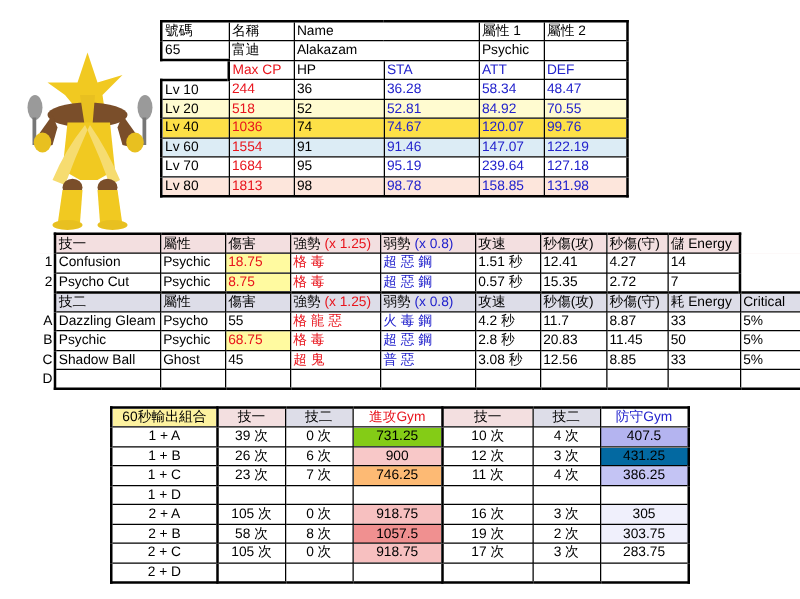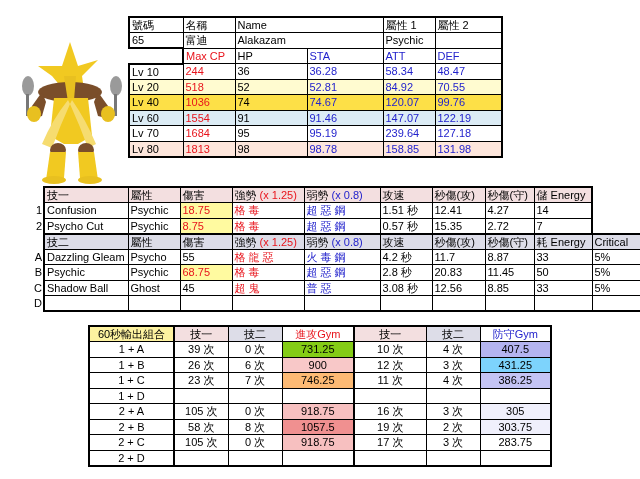--- a/index.html
+++ b/index.html
@@ -293,21 +293,21 @@
     <td>4 次</td>
     <td style="border-right-width:2px; background:#b4b4f0">407.5</td>
   </tr>
   <tr>
     <td style="border-left-width:2px; border-right-width:2px">1 + B</td>
     <td>26 次</td>
     <td>6 次</td>
     <td style="border-right-width:2px; background:#f8c8c8">900</td>
     <td>12 次</td>
     <td>3 次</td>
-    <td style="border-right-width:2px; background:#7dd3fc">431.25</td>
+    <td style="border-right-width:2px; background:#0369a1">431.25</td>
   </tr>
   <tr>
     <td style="border-left-width:2px; border-right-width:2px">1 + C</td>
     <td>23 次</td>
     <td>7 次</td>
     <td style="border-right-width:2px; background:#fdba74">746.25</td>
     <td>11 次</td>
     <td>4 次</td>
     <td style="border-right-width:2px; background:#c4c4f4">386.25</td>
   </tr>

